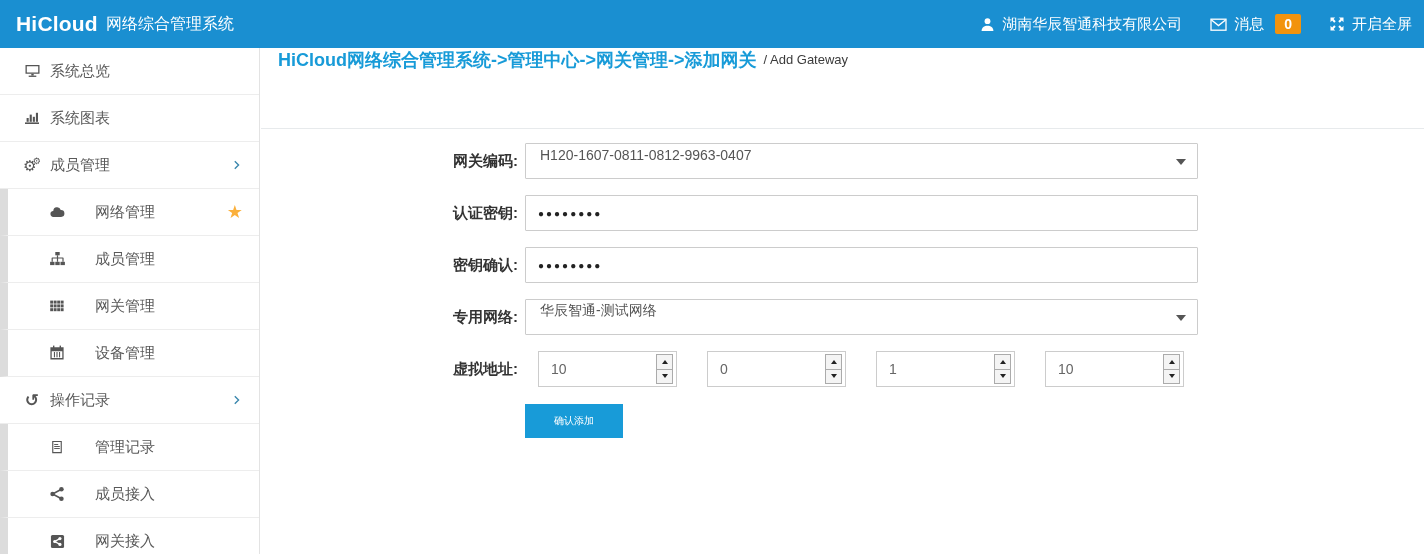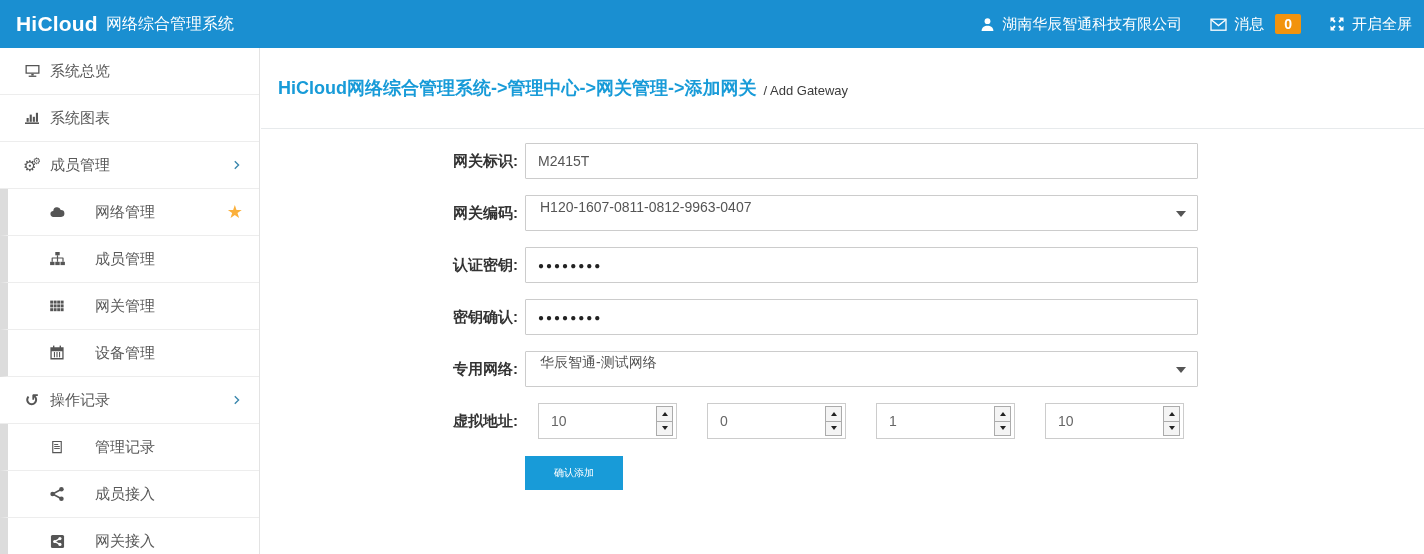--- a/index.html
+++ b/index.html
@@ -30,21 +30,21 @@
   .s-icon svg { display:block; }
   .chev { position:absolute; right:17px; top:50%; transform:translateY(-50%); color:#3a87ad; display:flex; }
   .star { position:absolute; right:16px; top:50%; transform:translateY(-50%);
     color:var(--star,#fbb03b); font-size:18px; line-height:1; }
   .gear-b { font-size:15px; line-height:1; }
   .gear-s { font-size:9px; line-height:1; margin-left:-4px; margin-top:-8px; }
   .hist { font-size:17px; font-weight:bold; line-height:1; }
 
   
   .main { position:absolute; left:261px; top:48px; right:0; bottom:0; background:#fff; }
-  .page-header { height:81px; border-bottom:1px solid #e7eaec; display:flex; align-items:center;
+  .page-header { height:81px; border-bottom:1px solid #e7eaec; display:flex; align-items:flex-start;
     padding-left:17px; }
   .breadcrumb { color:var(--accent,#189bd8); font-weight:bold; font-size:18px; }
   .breadcrumb-sub { color:#3b3b3b; font-size:13px; margin-left:7px; padding-top:4px; }
 
   .form-area { padding:14px 0 0 164px; }
   .form-row { display:flex; margin-bottom:16px; }
   .form-label { width:93px; min-width:93px; text-align:right; margin-right:7px;
     line-height:36px; font-weight:bold; font-size:15px; color:#333; white-space:nowrap; }
   .text-input { width:673px; height:36px; border:1px solid #ccc; border-radius:1px;
     padding:0 12px; font-size:14px; color:#555; font-family:inherit; background:#fff; outline:none; }
@@ -270,24 +270,20 @@
 
 <div class="main">
 
   <div class="page-header">
     <span class="breadcrumb">HiCloud网络综合管理系统-&gt;管理中心-&gt;网关管理-&gt;添加网关</span>
     <span class="breadcrumb-sub">/ Add Gateway</span>
   </div>
 
   <div class="form-area">
 
-    <div class="form-row">
-      <label class="form-label">网关标识:</label>
-      <input class="text-input" type="text" value="M2415T" style="">
-    </div>
 
     <div class="form-row">
       <label class="form-label">网关编码:</label>
       <div class="select-box">
         <span>H120-1607-0811-0812-9963-0407</span>
         <span class="caret-down"></span>
       </div>
     </div>
 
     <div class="form-row">

